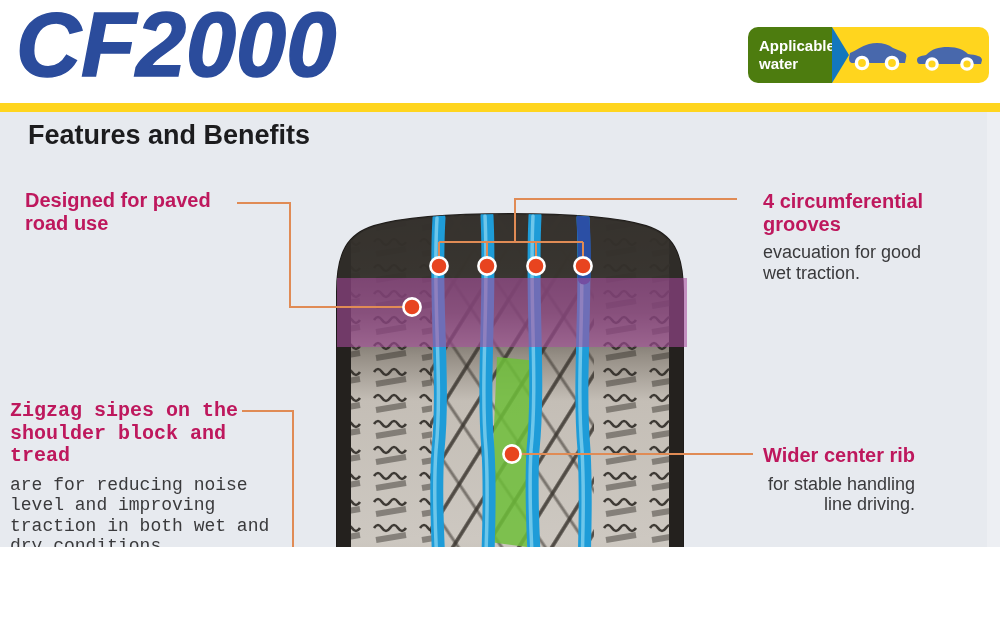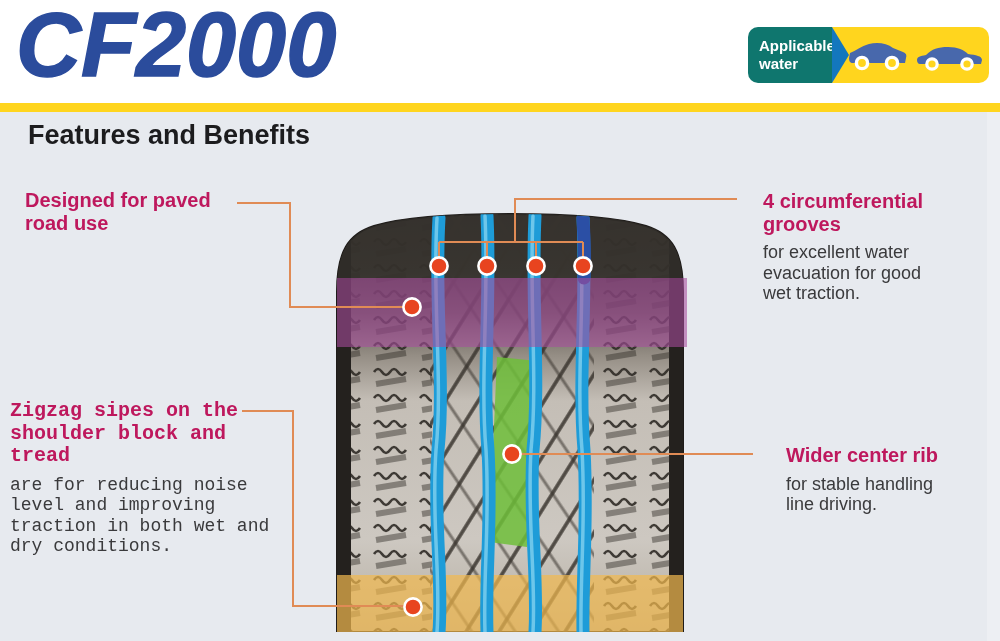--- a/index.html
+++ b/index.html
@@ -1,45 +1,45 @@
 <!DOCTYPE html>
 <html><head>
 <meta charset="utf-8">
 <style>
   html,body{margin:0;padding:0;background:#ffffff;}
-  .page{position:relative;width:1000px;height:641px;overflow:hidden;background:#ffffff;
+  .page{position:relative;width:1000px;height:547px;overflow:hidden;background:#ffffff;
         font-family:"Liberation Sans",sans-serif;}
   
   .product-name{position:absolute;left:16px;top:0px;font-size:90px;line-height:90px;
         font-weight:bold;font-style:italic;color:#2B4C9C;-webkit-text-stroke:1.5px #2B4C9C;}
   .yellow-bar{position:absolute;left:0;top:103px;width:1000px;height:9px;background:#FFD51E;}
   .main-bg{position:absolute;left:0;top:112px;width:1000px;height:529px;background:#E7EAEF;}
   .page-right-edge{position:absolute;right:0;top:112px;width:13px;height:529px;background:#EDEFF3;}
 
   
   .badge{position:absolute;left:748px;top:27px;width:241px;height:56px;}
   .badge-yellow{position:absolute;left:58px;top:0;width:183px;height:56px;background:#FFD51E;border-radius:10px;}
-  .badge-blue{position:absolute;left:0;top:0;width:84px;height:56px;background:#0f766e;border-radius:10px 0 0 10px;}
+  .badge-blue{position:absolute;left:0;top:0;width:84px;height:56px;background:#4d7c0f;border-radius:10px 0 0 10px;}
   .badge-arrow{position:absolute;left:84px;top:0;width:0;height:0;
         border-top:28px solid transparent;border-bottom:28px solid transparent;border-left:17px solid #1377BE;}
   .badge-label{position:absolute;left:11px;top:10px;color:#ffffff;font-weight:bold;font-size:15px;line-height:18px;}
   .badge-car{position:absolute;top:0;left:0;}
 
   
   .section-title{position:absolute;left:28px;top:120px;font-size:27px;font-weight:bold;color:#1C1C1E;}
 
   
   .callout{position:absolute;}
   .callout-title{color:#be185d;font-weight:bold;font-size:20px;line-height:22.5px;}
   .callout-body{color:#3A3A3C;font-size:18px;line-height:20.5px;margin-top:7px;}
   .callout div{white-space:nowrap;}
   #callout-paved{left:25px;top:189px;}
   #callout-zigzag{left:10px;top:400px;font-family:Liberation Mono, monospace;}
   #callout-grooves{left:763px;top:190px;}
-  #callout-rib{left:786px;top:444px;}
+  #callout-rib{left:763px;top:444px;text-align:right;}
 
   .tire-svg{position:absolute;left:330px;top:212px;width:360px;height:420px;}
   .overlay-svg{position:absolute;left:0;top:0;width:1000px;height:641px;pointer-events:none;}
 </style>
 </head>
 <body>
 
 <div class="page">
 
   <div class="product-name">CF2000</div>
@@ -174,21 +174,20 @@
       <div>dry conditions.</div>
     </div>
   </div>
 
   <div class="callout" id="callout-grooves">
     <div class="callout-title">
       <div>4 circumferential</div>
       <div>grooves</div>
     </div>
     <div class="callout-body">
-      <div>for excellent water</div>
       <div>evacuation for good</div>
       <div>wet traction.</div>
     </div>
   </div>
 
   <div class="callout" id="callout-rib">
     <div class="callout-title">
       <div>Wider center rib</div>
     </div>
     <div class="callout-body">

